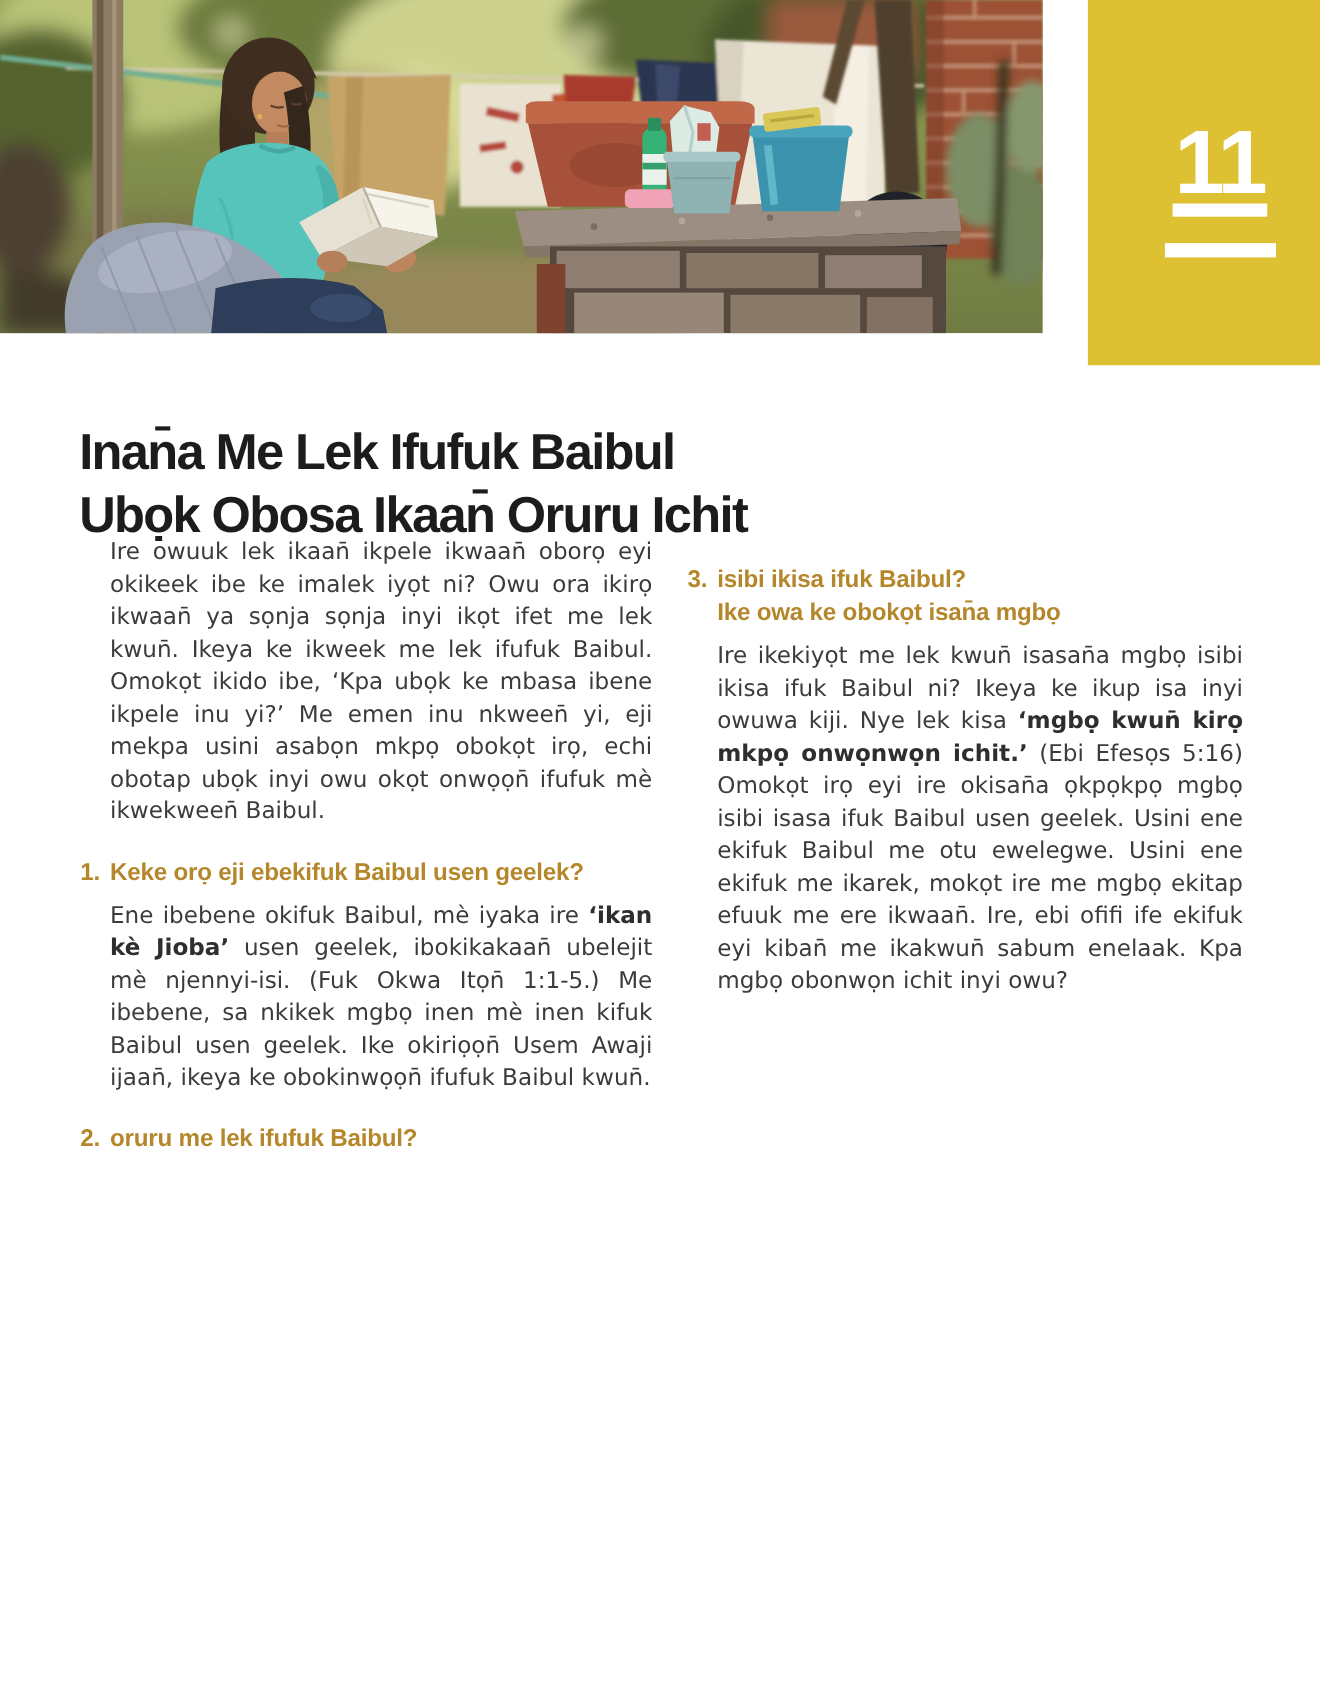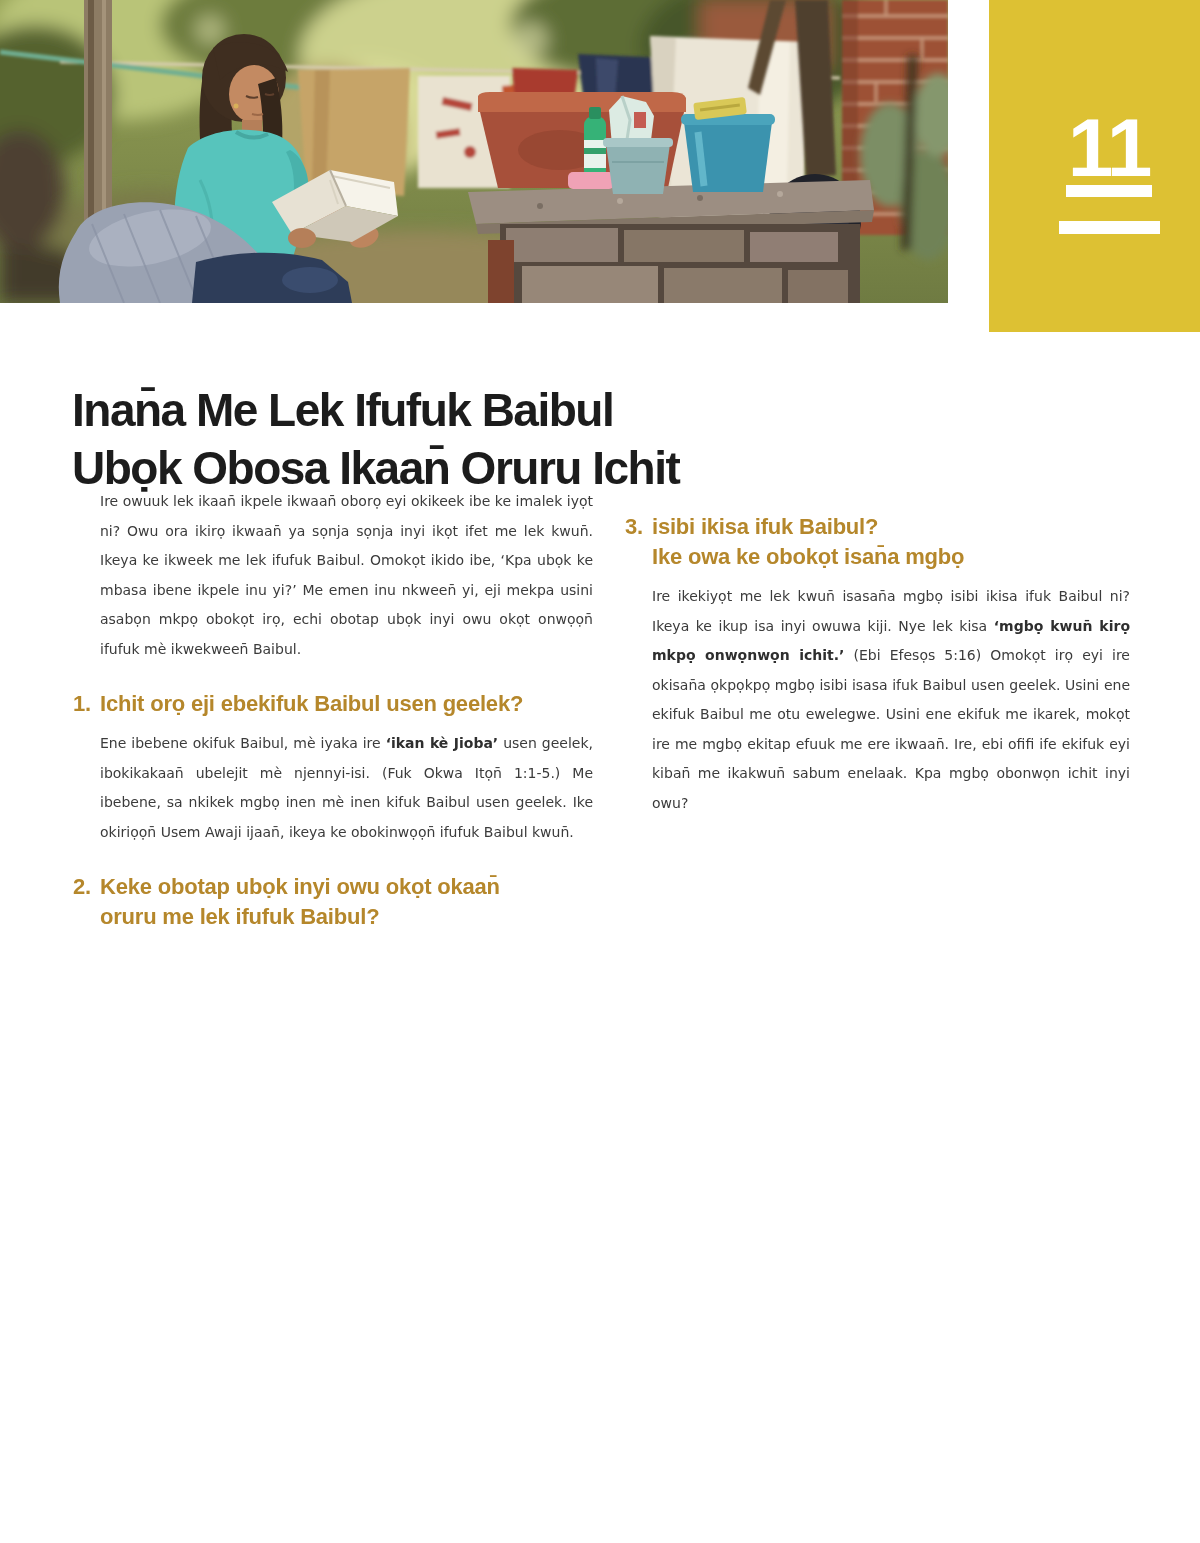--- a/index.html
+++ b/index.html
@@ -30,21 +30,21 @@
   }
   .title span { display:block; }
 
   
   .columns { position:absolute; left:73px; top:487px; width:1057px; display:flex; gap:32px; }
   .col { width:520px; }
   .col.right { width:505px; }
 
   .para {
     margin:0 0 0 27px; text-align:justify;
-    font-size:14px; line-height:29.5px; color:#3b3b3b;
+    font-size:21px; line-height:29.5px; color:#3b3b3b;
   }
   .para b { font-weight:700; color:#2e2e2e; }
 
   .q {
     display:grid; grid-template-columns:27px 1fr; align-items:start;
     margin:25px 0 10px 0;
     font-family:"Liberation Sans", sans-serif; font-weight:700;
     font-size:22px; line-height:30px; letter-spacing:-0.2px; color:#b5872b;
   }
   .q .qline { display:block; }
@@ -226,30 +226,29 @@
   </h1>
 
   <div class="columns">
 
     <div class="col left">
       <p class="para"><span>Ire owuuk lek ikaan̄ ikpele ikwaan̄ oborọ eyi okikeek ibe ke imalek iyọt ni? Owu ora ikirọ ikwaan̄ ya sọnja sọnja inyi ikọt ifet me lek kwun̄. Ikeya ke ikweek me lek ifufuk Baibul. Omokọt ikido ibe, ‘Kpa ubọk ke mbasa ibene ikpele inu yi?’ Me emen inu nkween̄ yi, eji mekpa usini asabọn mkpọ obokọt irọ, echi obotap ubọk inyi owu okọt onwọọn̄ ifufuk mè ikwekween̄ Baibul.</span></p>
 
       <h3 class="q">
         <span class="qnum">1.</span>
         <span class="qtext">
-          <span class="qline">Ichit orọ eji ebekifuk Baibul usen geelek?</span>
+          <span class="qline">Keke orọ eji ebekifuk Baibul usen geelek?</span>
           <span class="qline"></span>
         </span>
       </h3>
       <p class="para"><span>Ene ibebene okifuk Baibul, mè iyaka ire </span><b>‘ikan kè Jioba’</b><span> usen geelek, ibokikakaan̄ ubelejit mè njennyi-isi. (Fuk Okwa Itọn̄ 1:1-5.) Me ibebene, sa nkikek mgbọ inen mè inen kifuk Baibul usen geelek. Ike okiriọọn̄ Usem Awaji ijaan̄, ikeya ke obokinwọọn̄ ifufuk Baibul kwun̄.</span></p>
 
       <h3 class="q">
         <span class="qnum">2.</span>
         <span class="qtext">
-          <span class="qline">Keke obotap ubọk inyi owu okọt okaan̄</span>
           <span class="qline">oruru me lek ifufuk Baibul?</span>
         </span>
       </h3>
     </div>
 
     <div class="col right">
 
       <h3 class="q">
         <span class="qnum">3.</span>
         <span class="qtext">

